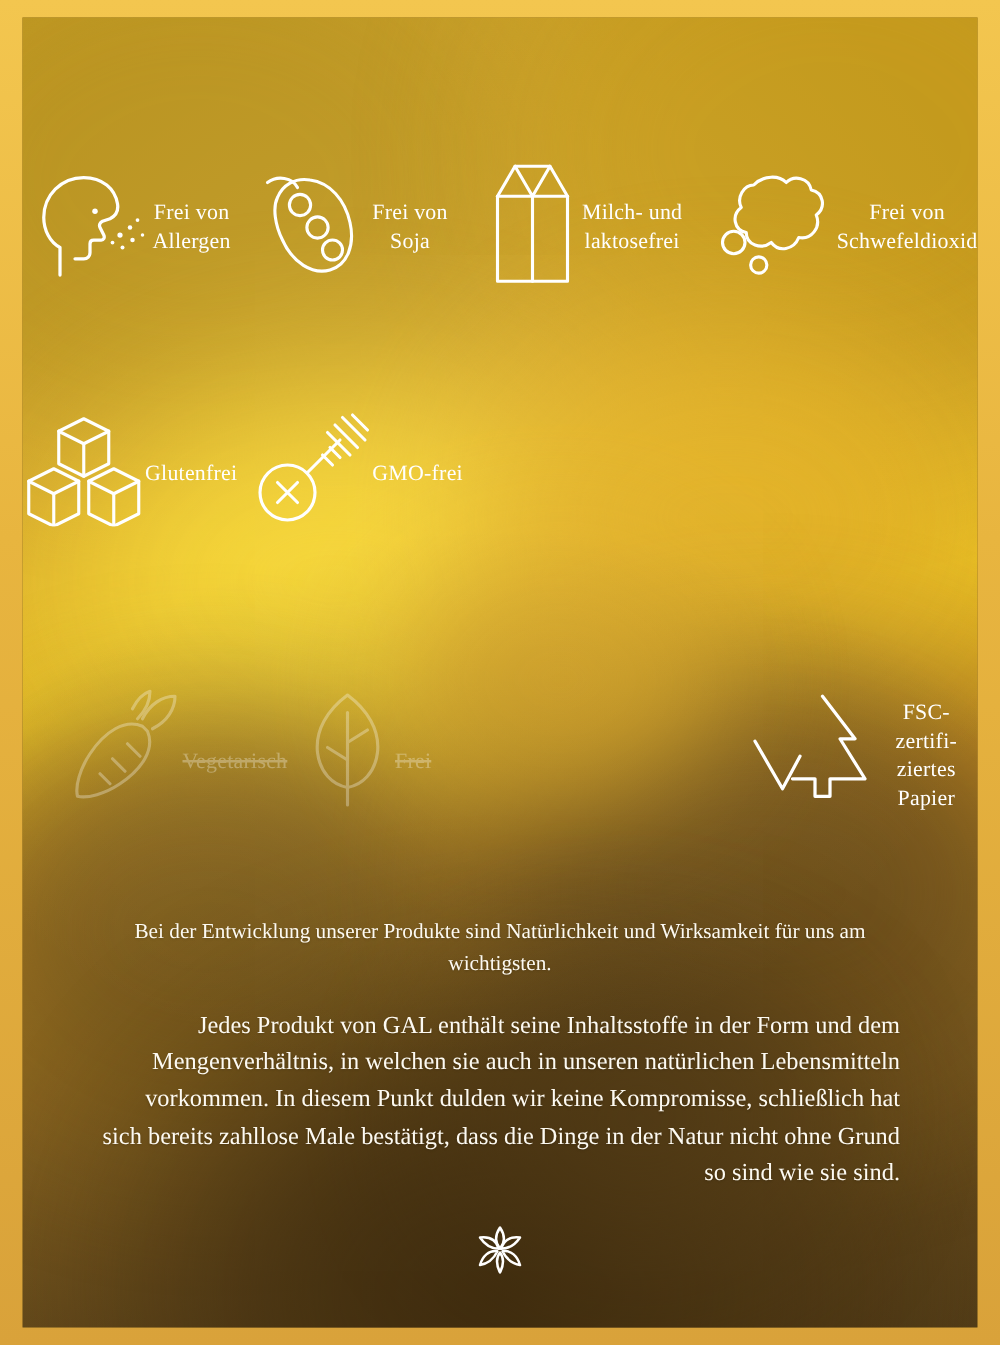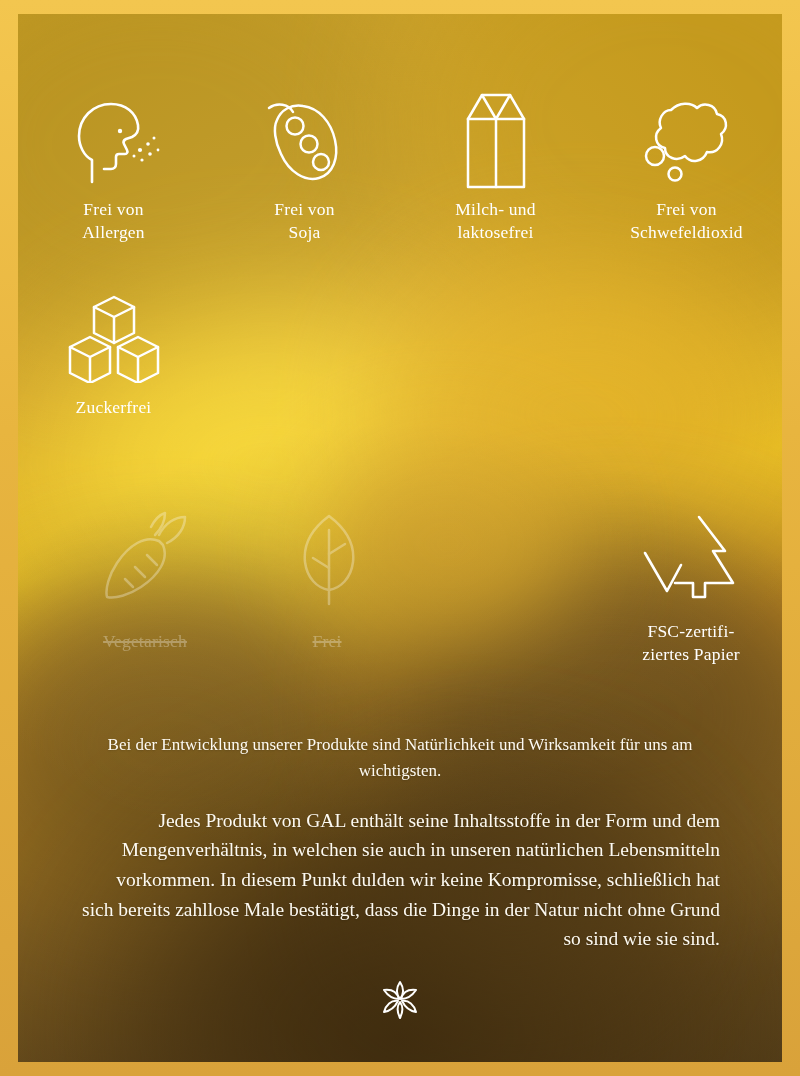--- a/index.html
+++ b/index.html
@@ -70,21 +70,21 @@
     position: absolute;
     left: 0;
     right: 0;
     top: 74px;
     display: grid;
     grid-template-columns: repeat(4, 1fr);
     row-gap: 18px;
   }
   .cell {
     display: flex;
-    flex-direction: column;
+    flex-direction: row;
     align-items: center;
     justify-content: flex-start;
     min-height: 180px;
   }
   .cell .ico {
     height: 104px;
     display: flex;
     align-items: center;
     justify-content: center;
   }
@@ -234,23 +234,39 @@
               <path d="M29 14 L49 24 L69 14"></path>
               <path d="M49 24 L49 50"></path>
               <path d="M25 44 L45 54 L45 80 L25 90 L5 80 L5 54 Z"></path>
               <path d="M5 54 L25 64 L45 54"></path>
               <path d="M25 64 L25 90"></path>
               <path d="M73 44 L93 54 L93 80 L73 90 L53 80 L53 54 Z"></path>
               <path d="M53 54 L73 64 L93 54"></path>
               <path d="M73 64 L73 90"></path>
             </svg>
           </div>
-          <div class="cap">Zuckerfrei</div>
-        </div>
-
+          <div class="cap">Glutenfrei</div>
+        </div>
+
+        <div class="cell">
+          <div class="ico">
+            <svg width="96" height="96" viewBox="0 0 96 96" fill="none" stroke="#ffffff" stroke-width="2.5" stroke-linecap="round" stroke-linejoin="round">
+              <circle cx="28" cy="66" r="22"></circle>
+              <path d="M20 58 L36 74 M36 58 L20 74"></path>
+              <path d="M44 50 L70 24"></path>
+              <path d="M60 18 L78 36"></path>
+              <path d="M66 12 L84 30"></path>
+              <path d="M62 30 L70 38"></path>
+              <path d="M56 36 L64 44"></path>
+              <path d="M72 6 L90 24"></path>
+              <path d="M80 4 L92 16"></path>
+            </svg>
+          </div>
+          <div class="cap">GMO-frei</div>
+        </div>
       </div>
 
       <div class="row3">
 
         <div class="cell disabled">
           <div class="ico">
             <svg width="92" height="94" viewBox="0 0 92 94" fill="none" stroke="#ffffff" stroke-width="2.5" stroke-linecap="round" stroke-linejoin="round">
               <path d="M60 24 C66 12 76 6 86 6 C86 16 80 26 68 32"></path>
               <path d="M52 16 C56 8 60 4 66 2 C66 10 62 18 56 24"></path>
               <path d="M60 30 C46 24 30 34 18 52 C10 64 6 78 8 86 C16 88 30 84 42 76 C60 64 70 48 64 34 Z"></path>

